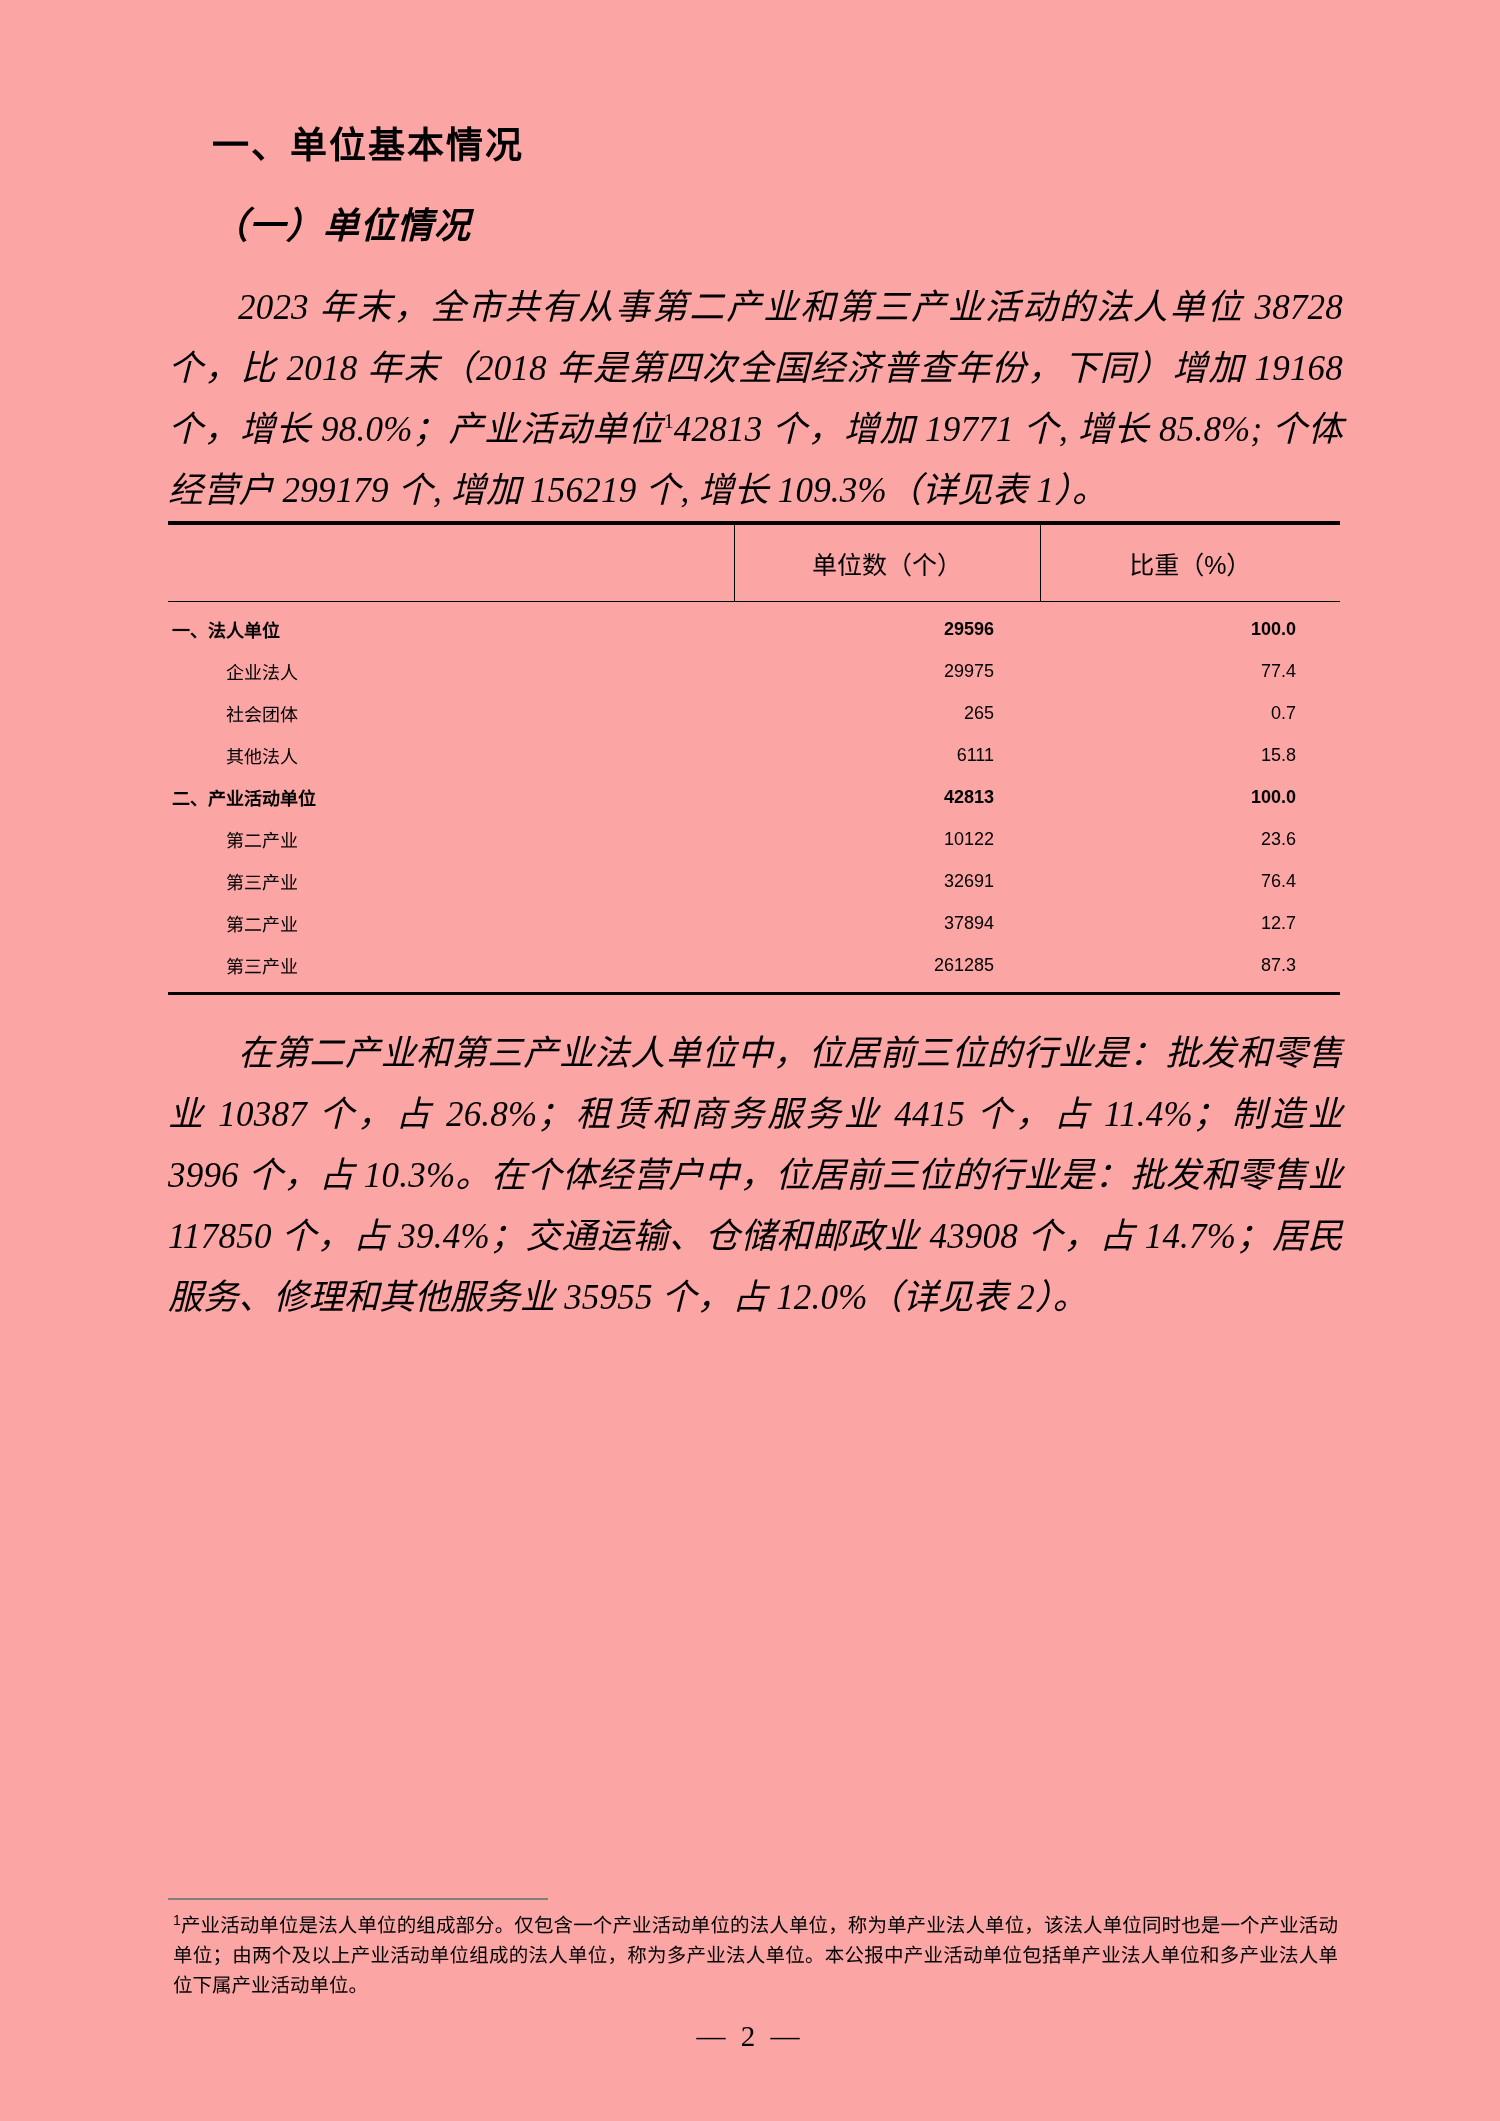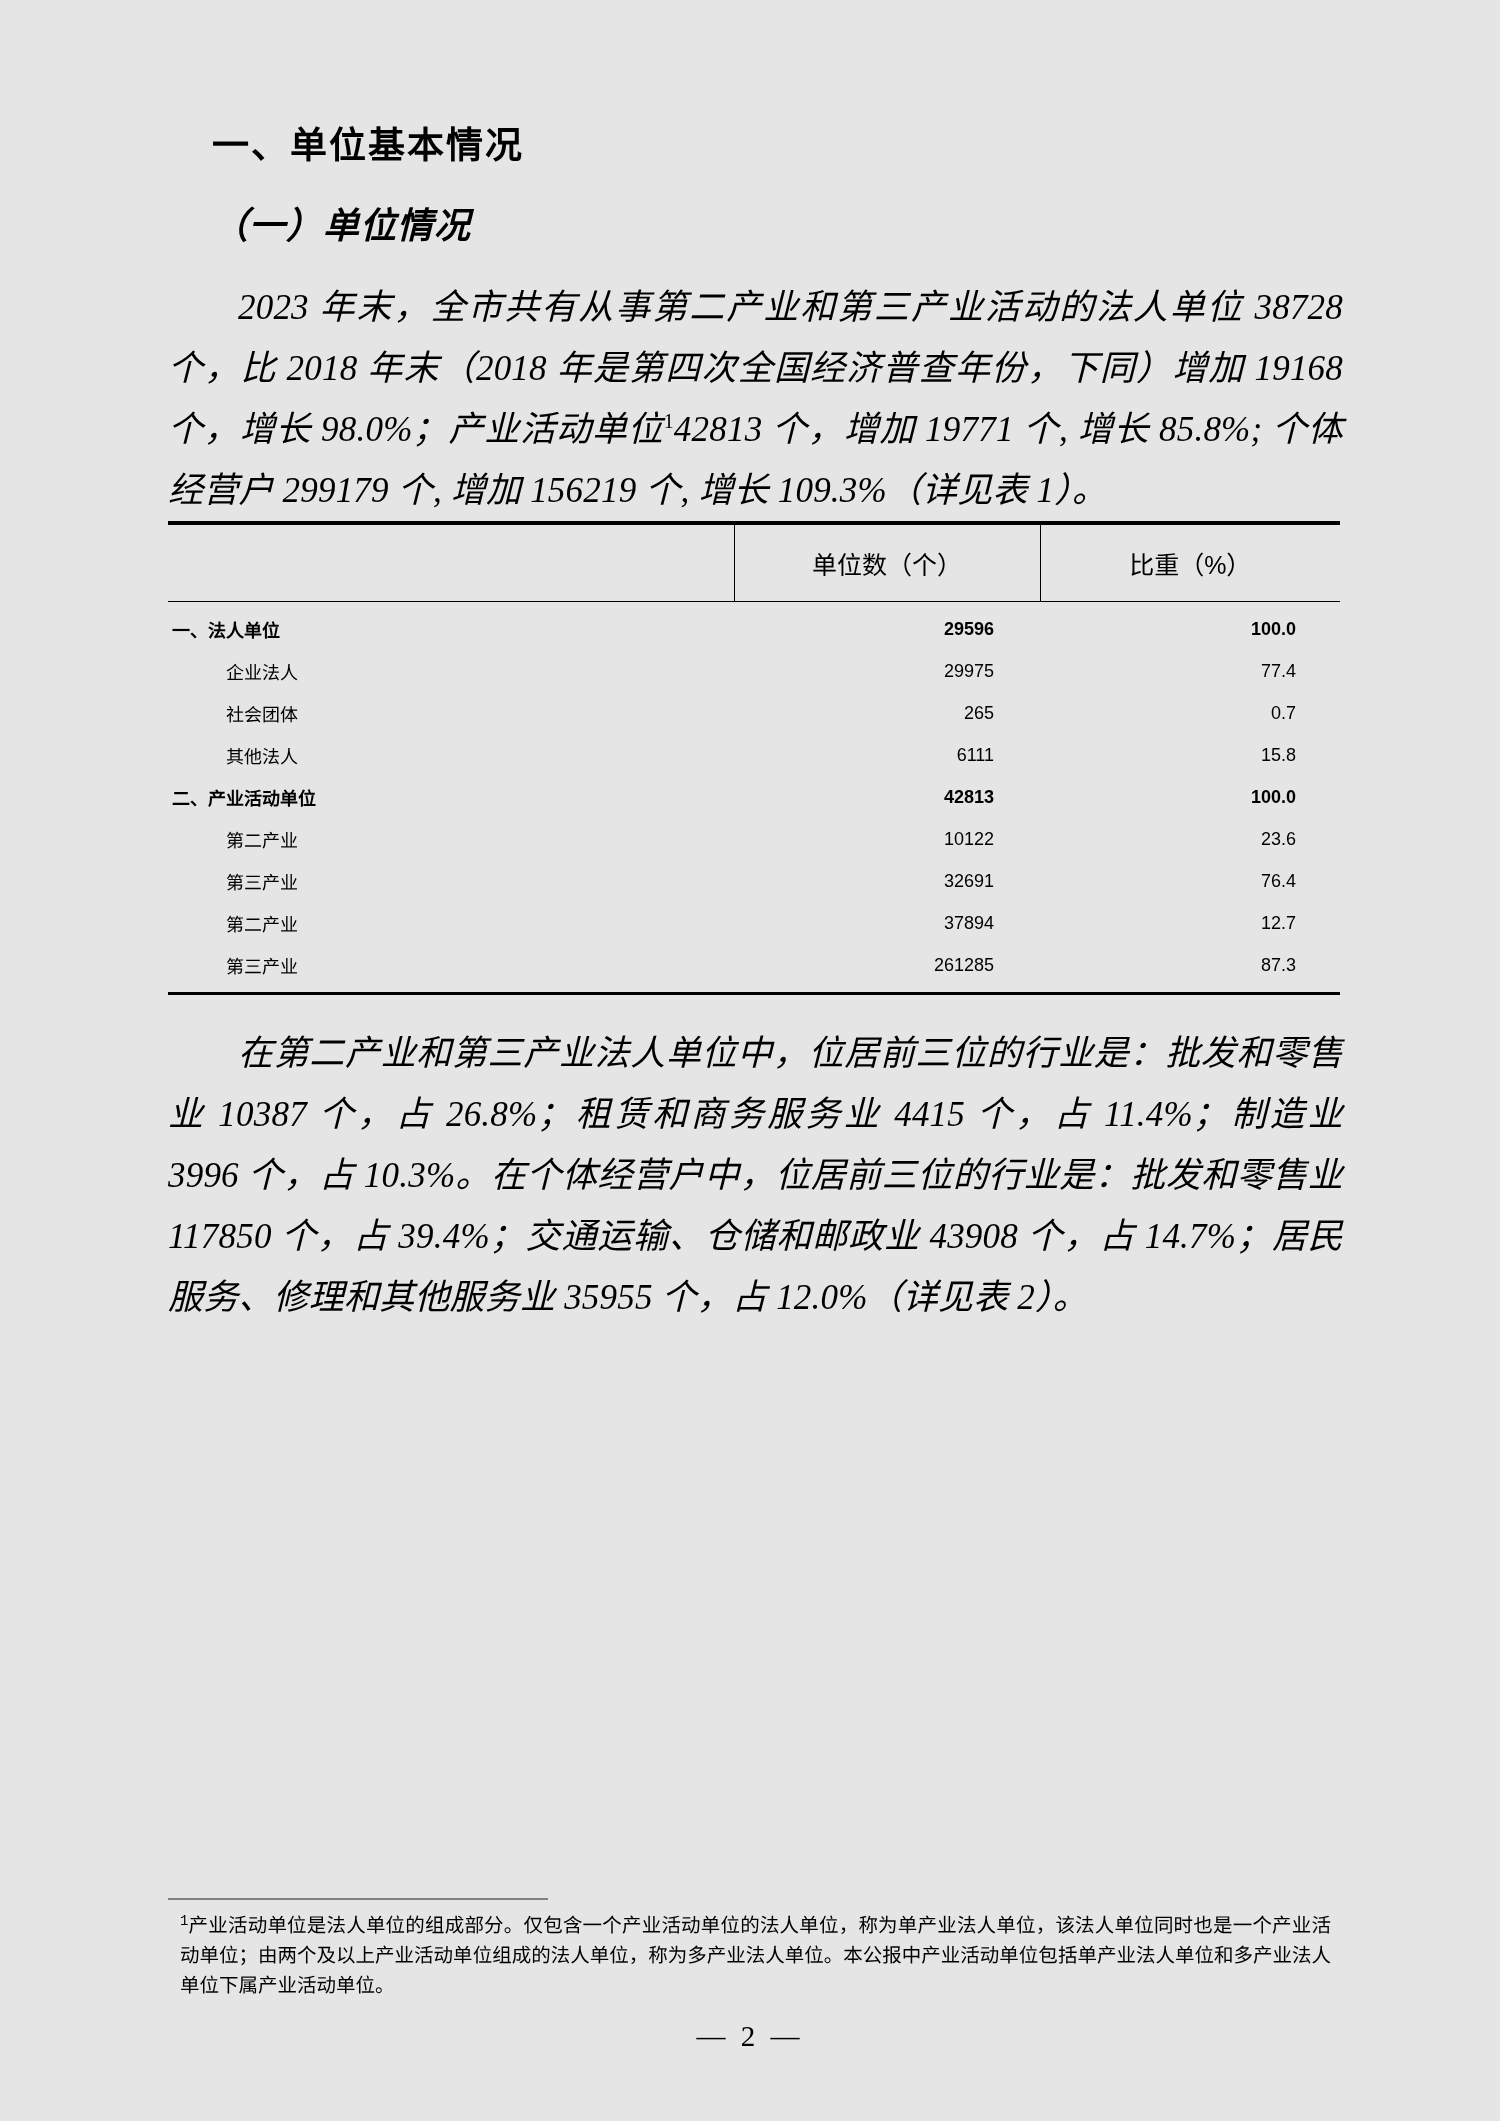--- a/index.html
+++ b/index.html
@@ -10,21 +10,21 @@
   }
   body {
     font-family: "Liberation Serif", "DejaVu Serif", serif;
     color: #000000;
   }
   .page {
     position: relative;
     width: 1500px;
     height: 2121px;
     margin: 0 auto;
-    background: #e5e5e5;
+    background: #fca5a5;
     box-sizing: border-box;
     padding: 12px;
     overflow: hidden;
   }
   .content {
     position: absolute;
     left: 168px;
     top: 0;
     width: 1175px;
   }
@@ -145,22 +145,22 @@
     width: 380px;
     height: 0;
     border-top: 2px solid #808080;
     margin: 0 0 10px 0;
   }
   .footnote {
     font-size: 19.5px;
     line-height: 30px;
     text-align: justify;
     text-justify: inter-ideograph;
-    margin: 12px;
-    font-family: Liberation Mono, monospace;
+    margin: 5px;
+    font-family: Liberation Sans, sans-serif;
     letter-spacing: 0;
   }
   .footnote sup {
     font-size: 14px;
     vertical-align: super;
     line-height: 0;
   }
 
   
   .page-number {

